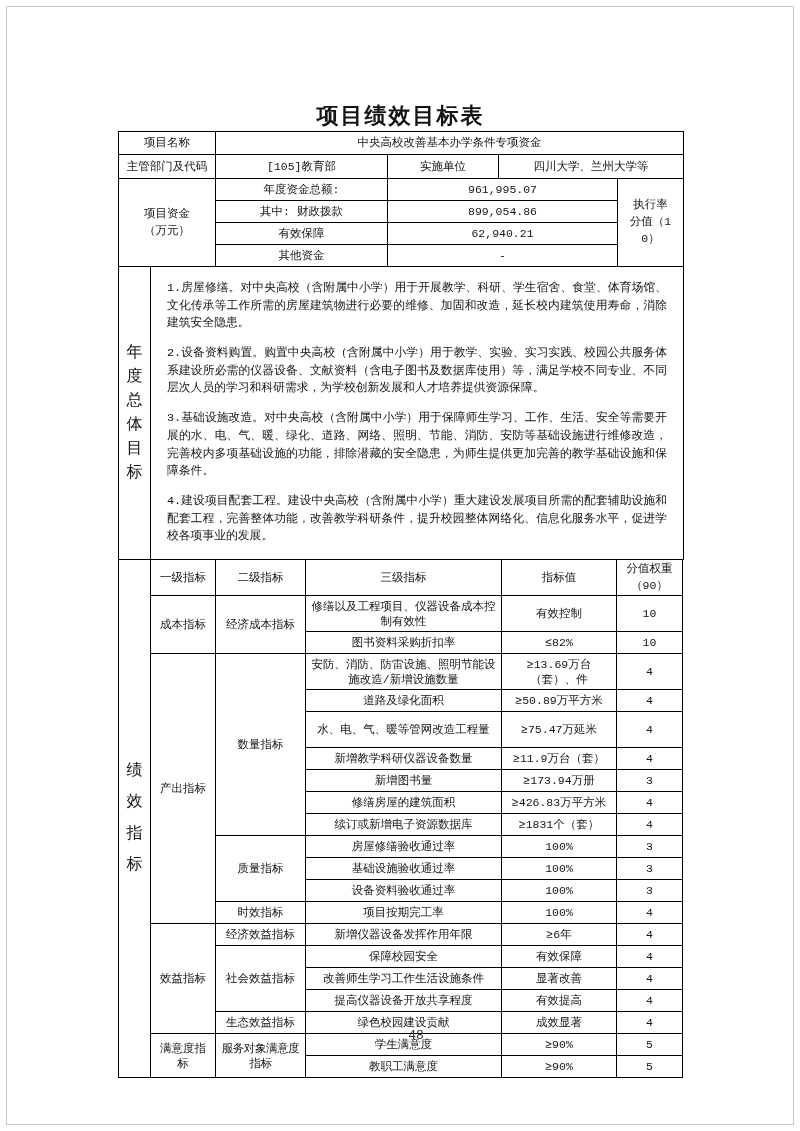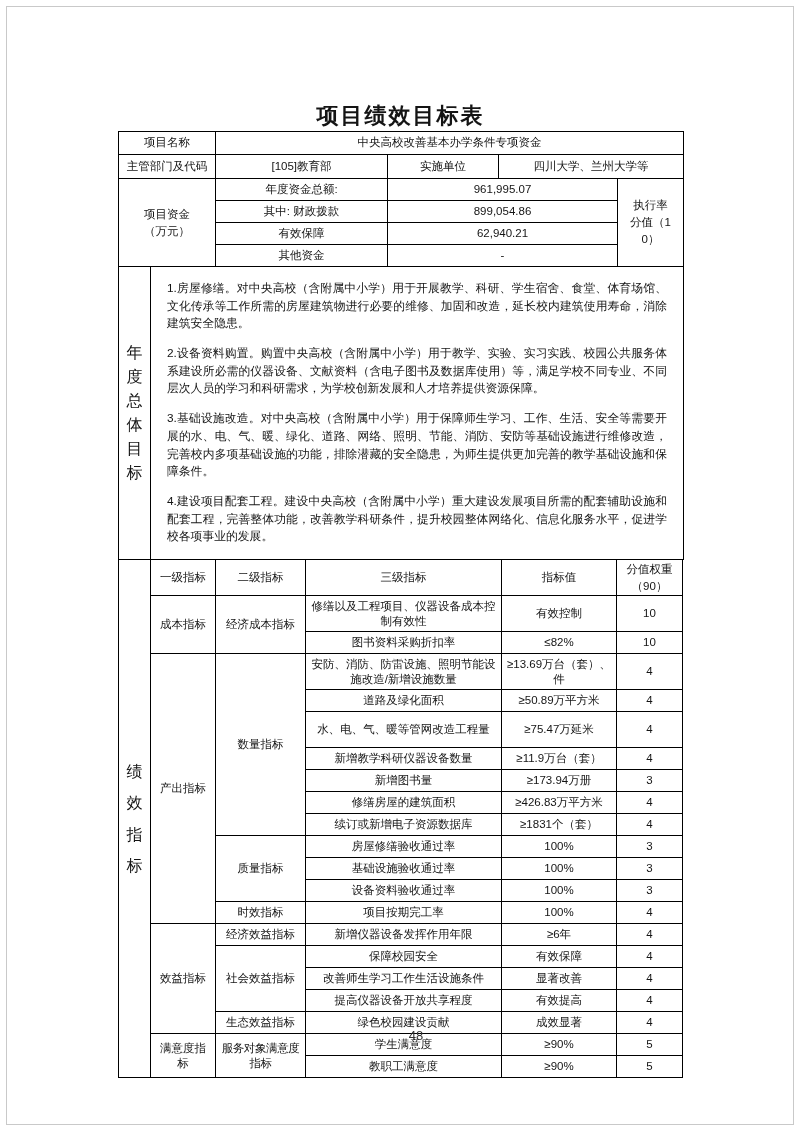--- a/index.html
+++ b/index.html
@@ -1,17 +1,17 @@
 <!DOCTYPE html>
 <html lang="zh"><head>
 <meta charset="utf-8">
 <style>
   html,body{margin:0;padding:0;background:#ffffff;}
   .page{position:relative;width:800px;height:1131px;background:#fff;
-        font-family:Liberation Sans, sans-serif;color:#141414;overflow:hidden;}
+        font-family:Liberation Mono, monospace;color:#141414;overflow:hidden;}
   .page-border{position:absolute;inset:6px;border:1px solid #c9c9c9;}
   .content{position:absolute;left:118px;top:101px;width:565px;}
   .title{margin:0;font-size:22px;font-weight:bold;text-align:center;letter-spacing:2px;}
   .subtitle{text-align:center;font-size:12px;margin-top:9px;margin-bottom:17px;}
   table.t{border-collapse:collapse;table-layout:fixed;width:565px;}
   table.t.stack{margin-top:-1px;}
   table.t td{border:1px solid #000;font-size:11.5px;line-height:1.32;padding:1px 4px;
              text-align:center;vertical-align:middle;word-break:break-all;}
   .h23{height:23px}.h24{height:24px}.h22{height:22px}.h31{height:31px}.h36{height:36px}
   .tl{text-align:left;padding-left:5px;}

